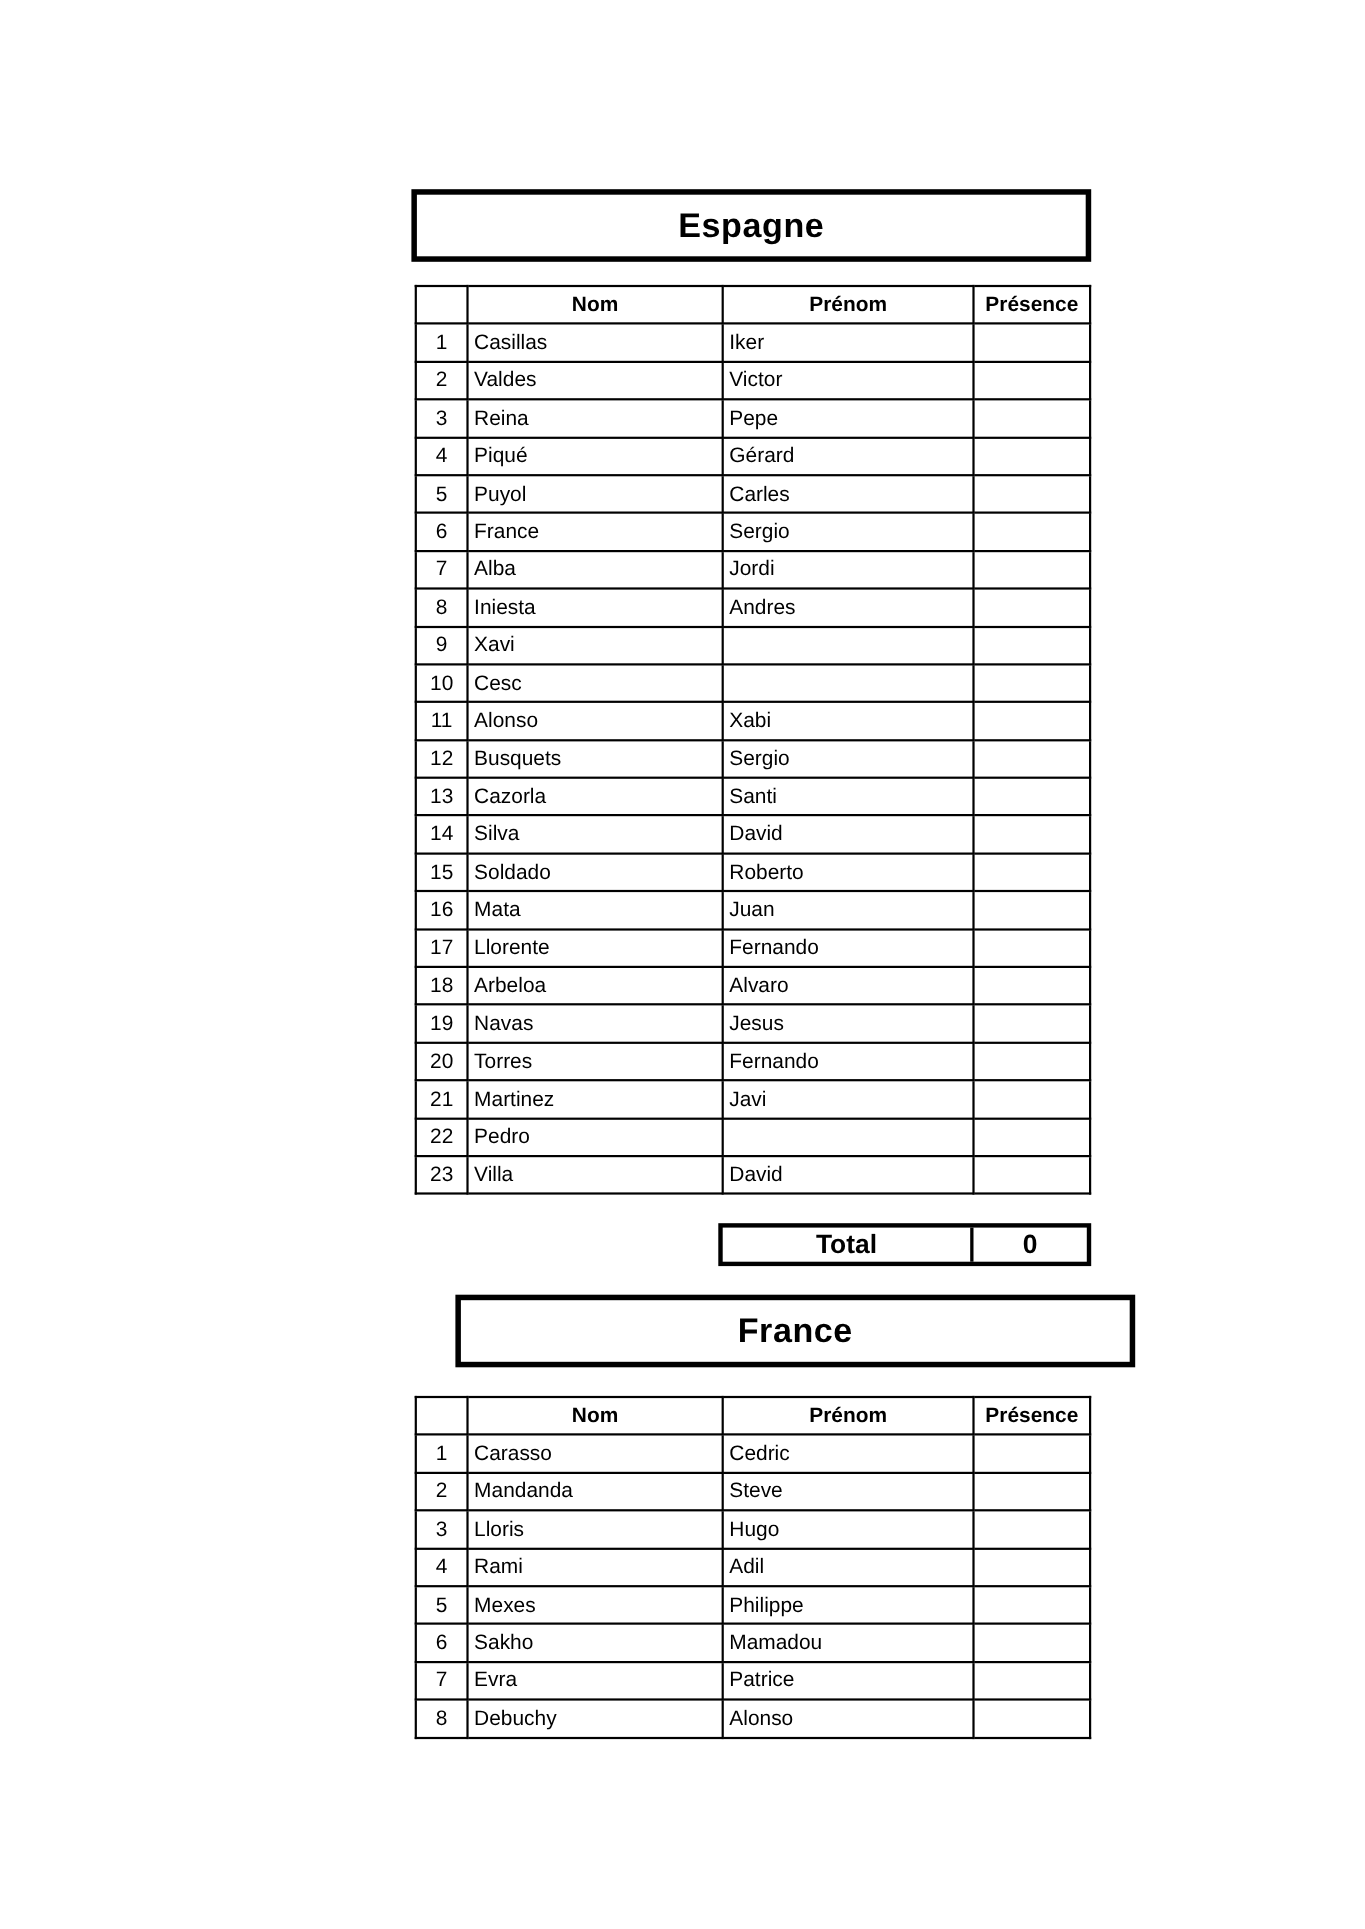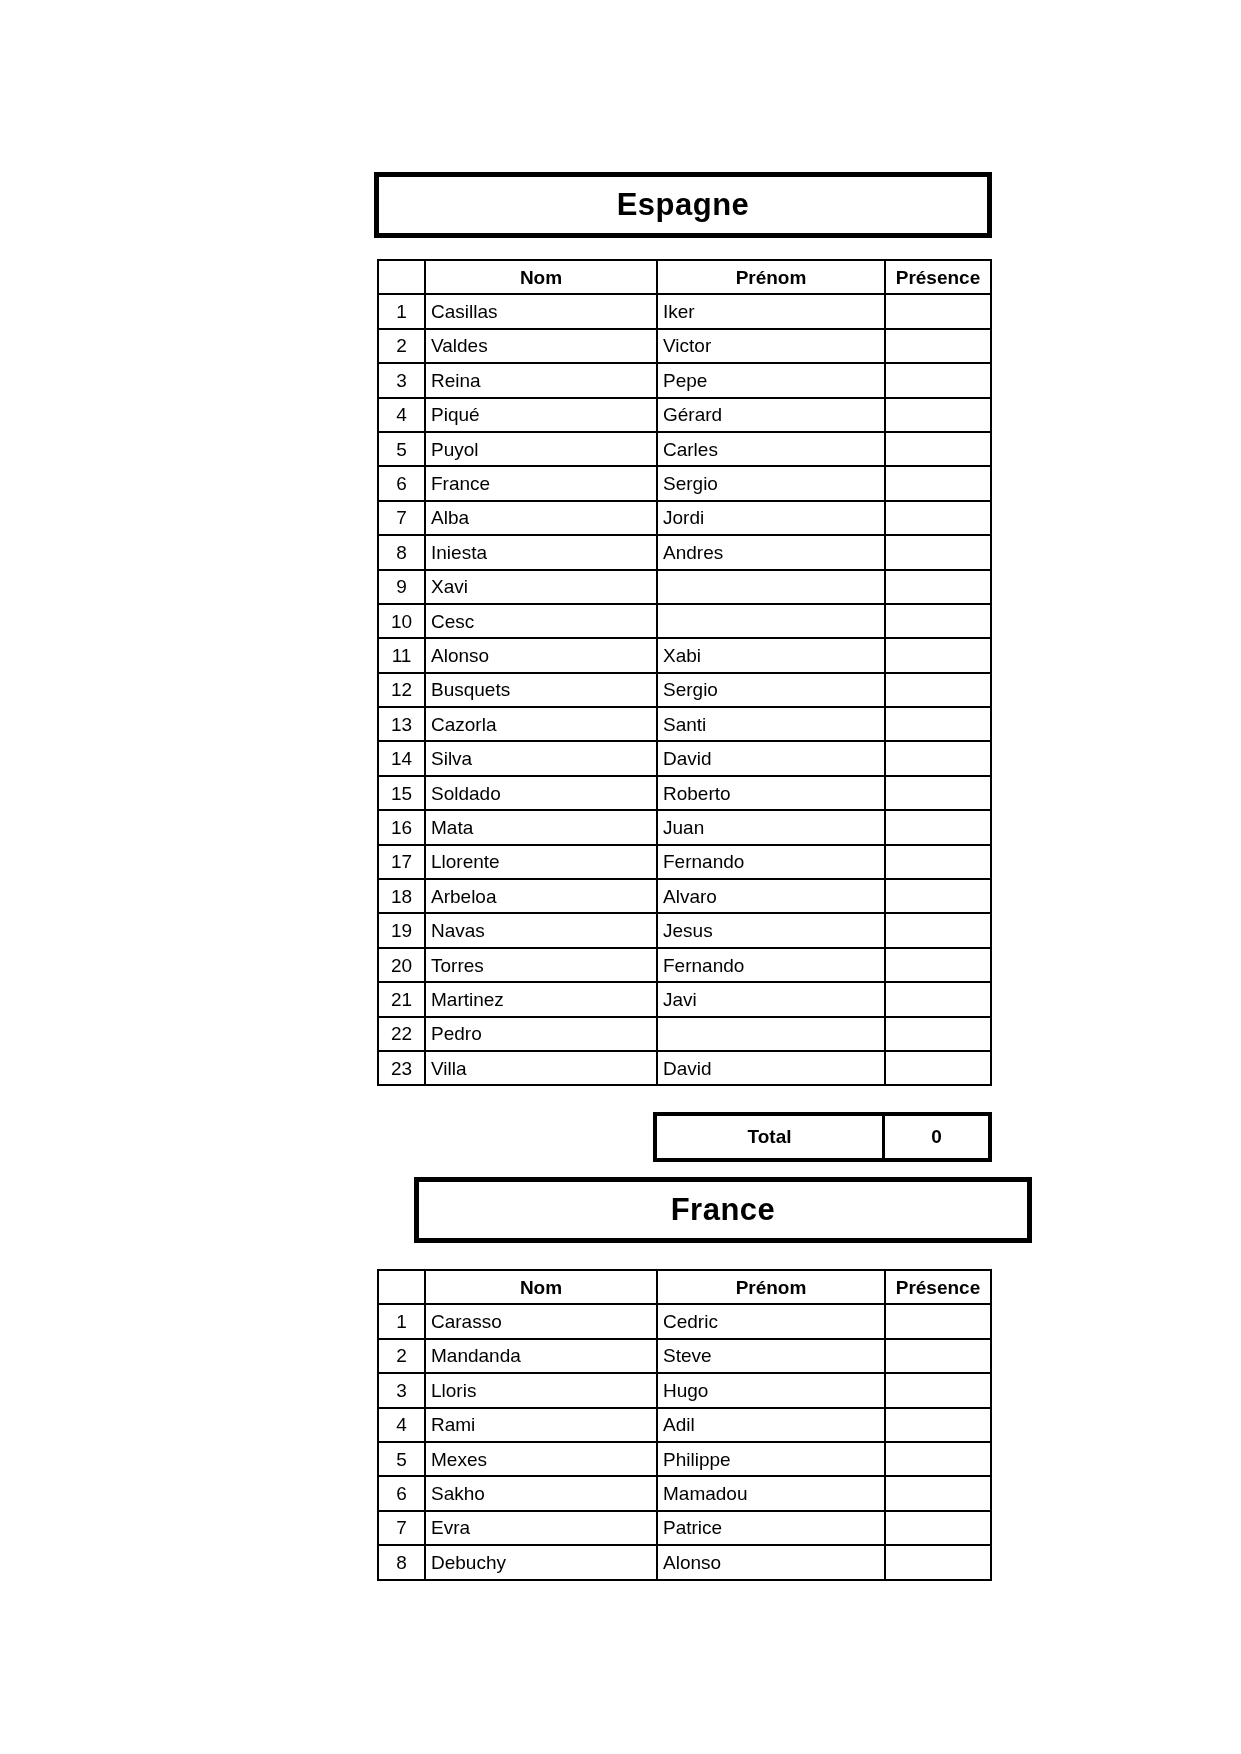--- a/index.html
+++ b/index.html
@@ -26,23 +26,23 @@
   .roster th,.roster td{
     border:2px solid #000;height:32.4px;padding:0 5px;
     font-size:19px;line-height:1;vertical-align:middle;
     overflow:hidden;white-space:nowrap;
   }
   .roster th{font-weight:bold;text-align:center;}
   td.col-num{text-align:center;padding:0 2px;}
   td.col-nom,td.col-prenom{text-align:left;}
 
   .total-box{
-    position:absolute;left:653px;top:1112px;width:339px;height:50px;
+    position:absolute;left:653px;top:1112px;width:339px;height:39px;
     border:4px solid #000;box-sizing:border-box;background:#fff;
-    display:flex;font-weight:bold;font-size:19px;
+    display:flex;font-weight:bold;font-size:24px;
   }
   .total-label{width:225px;border-right:3px solid #000;display:flex;align-items:center;justify-content:center;}
   .total-value{flex:1;display:flex;align-items:center;justify-content:center;}
 </style>
 </head>
 <body>
 
 <div class="title-box" id="espagne-title">
   <span>Espagne</span>
 </div>

